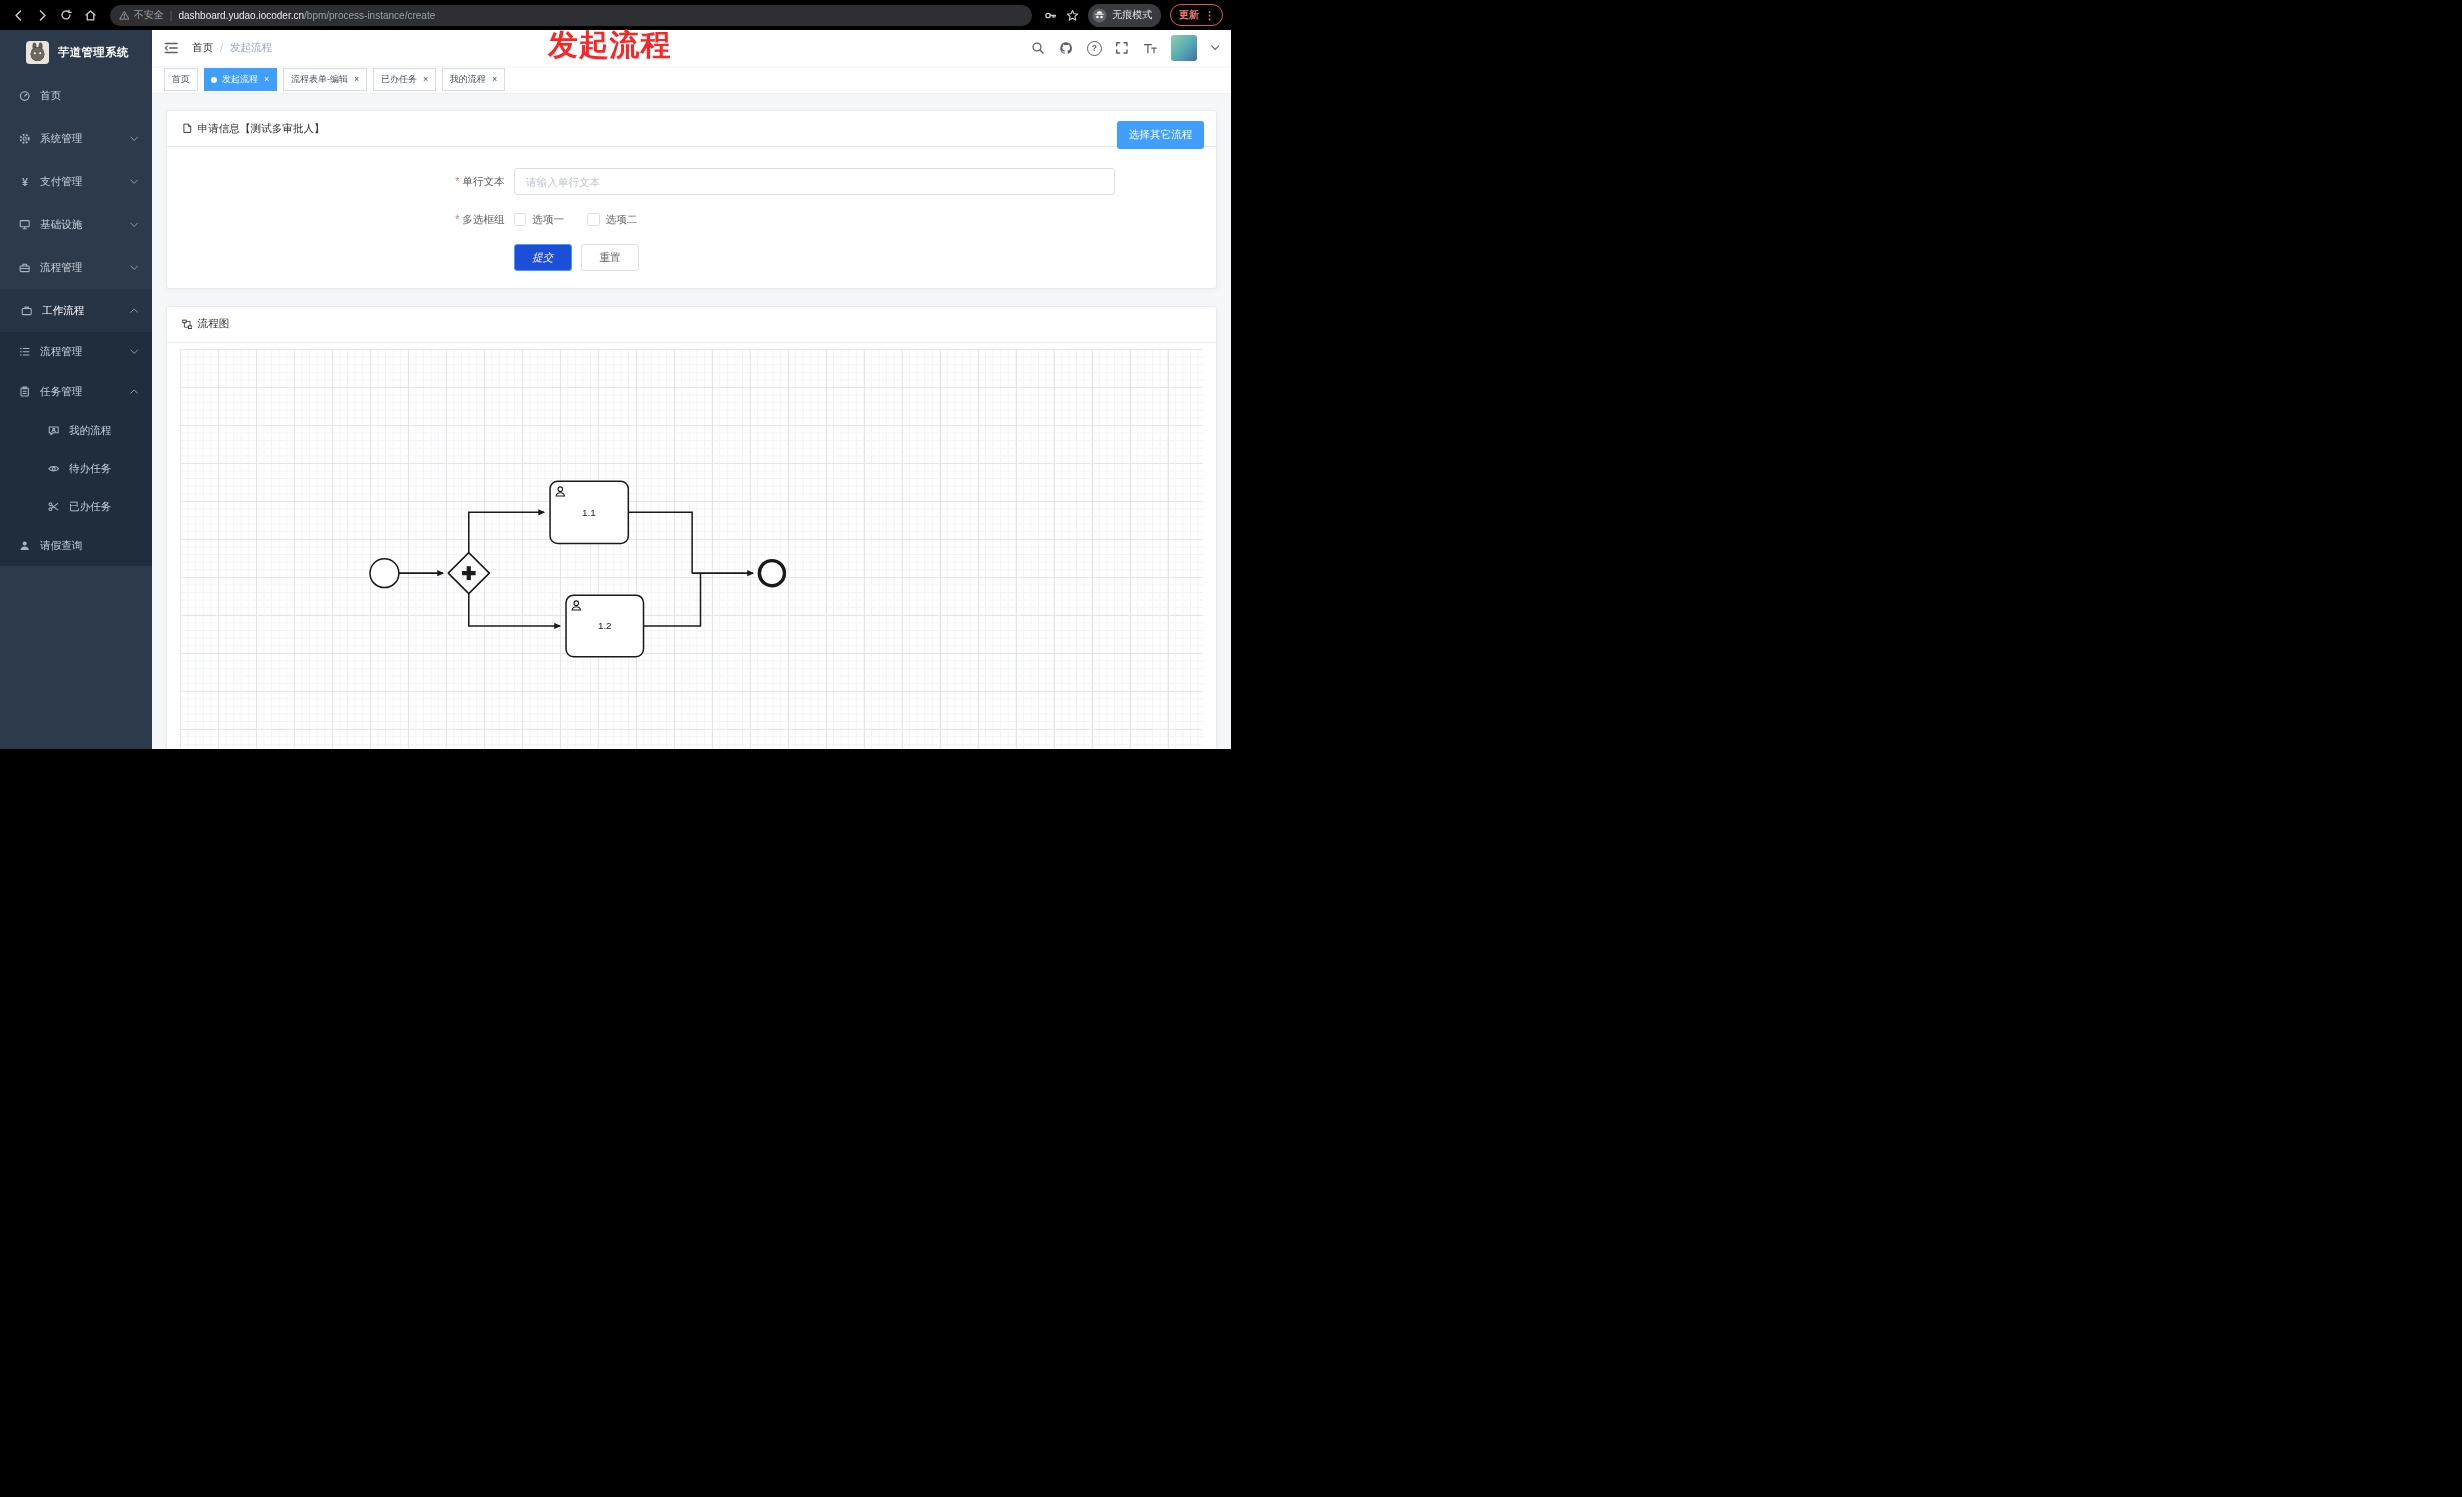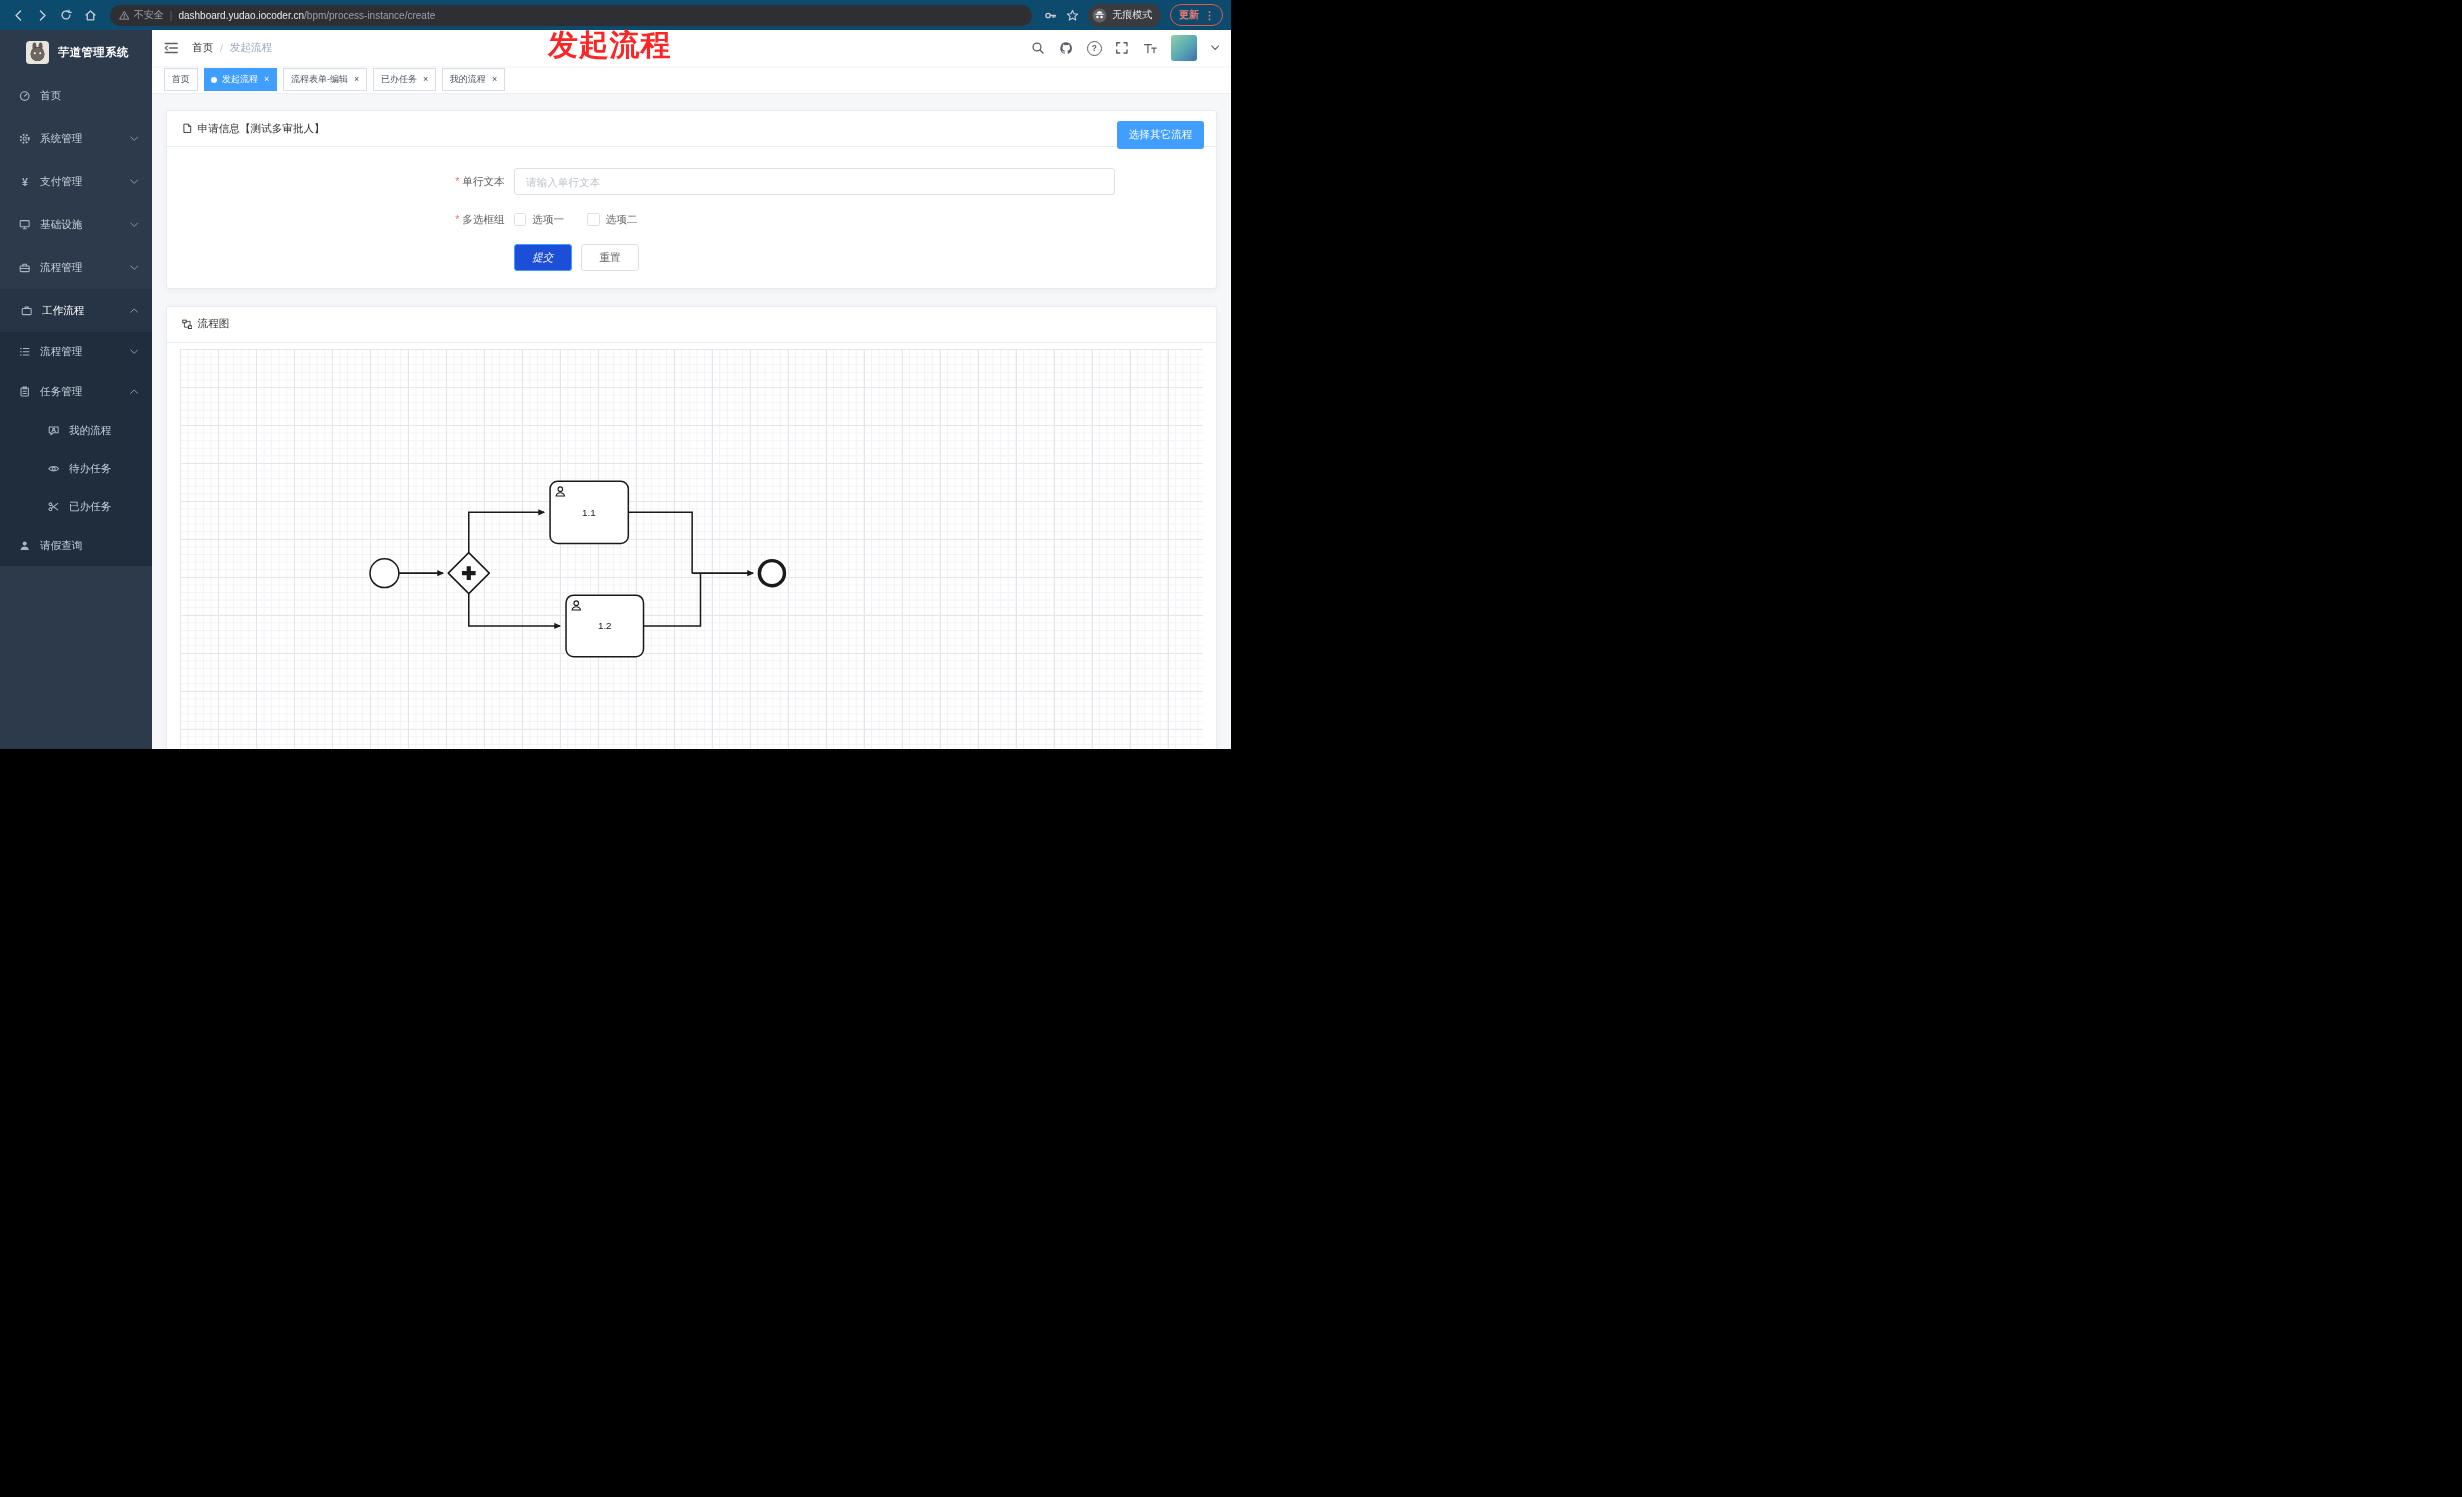--- a/index.html
+++ b/index.html
@@ -1,20 +1,20 @@
 <!DOCTYPE html>
 <html style="font-size:12px"><head>
 <meta charset="utf-8">
 <style>
   html,body{margin:0;padding:0;background:#000;}
   .page{width:1231px;height:749px;overflow:hidden;position:relative;background:#fff;
         font-family:"Liberation Sans",sans-serif;-webkit-font-smoothing:antialiased;}
 
   
-  .chrome{height:30px;background:#0c4a6e;display:flex;align-items:center;padding:0 7.6px;gap:3px;}
+  .chrome{height:30px;background:#000000;display:flex;align-items:center;padding:0 7.6px;gap:3px;}
   .nav-btn{width:21px;height:21px;display:flex;align-items:center;justify-content:center;color:#c9ccd1;border-radius:50%;}
   .omnibox{flex:1;height:21px;margin:0 6px;background:#2e2f33;border-radius:10.6px;display:flex;align-items:center;
            padding:0 9px;color:#9aa0a6;font-size:10px;min-width:0;}
   .omni-sec{display:flex;align-items:center;gap:4.6px;color:#9aa0a6;}
   .omni-sep{color:#5f6368;margin:0 6px;}
   .omni-host{color:#e8eaed;}
   .omni-path{color:#9aa0a6;}
   .omni-spacer{flex:1;}
   .chrome-right{display:flex;align-items:center;gap:9px;margin-left:3px;text-align:center;}
   .chrome-ic{color:#c9ccd1;display:flex;align-items:center;justify-content:center;}

